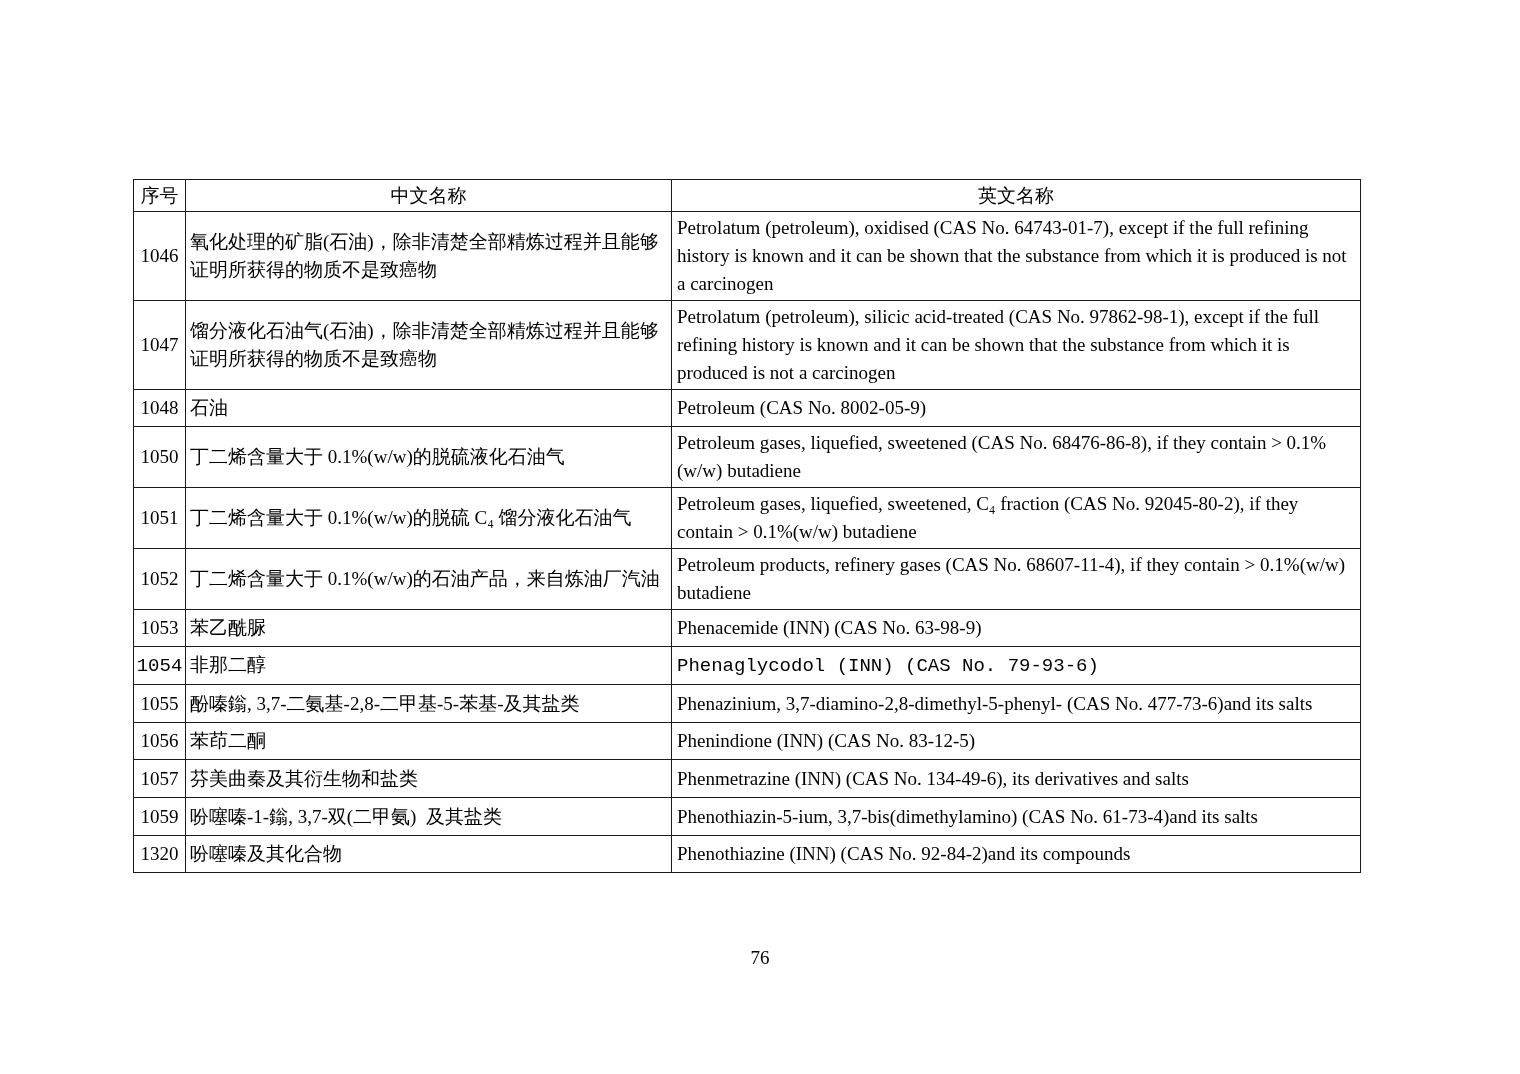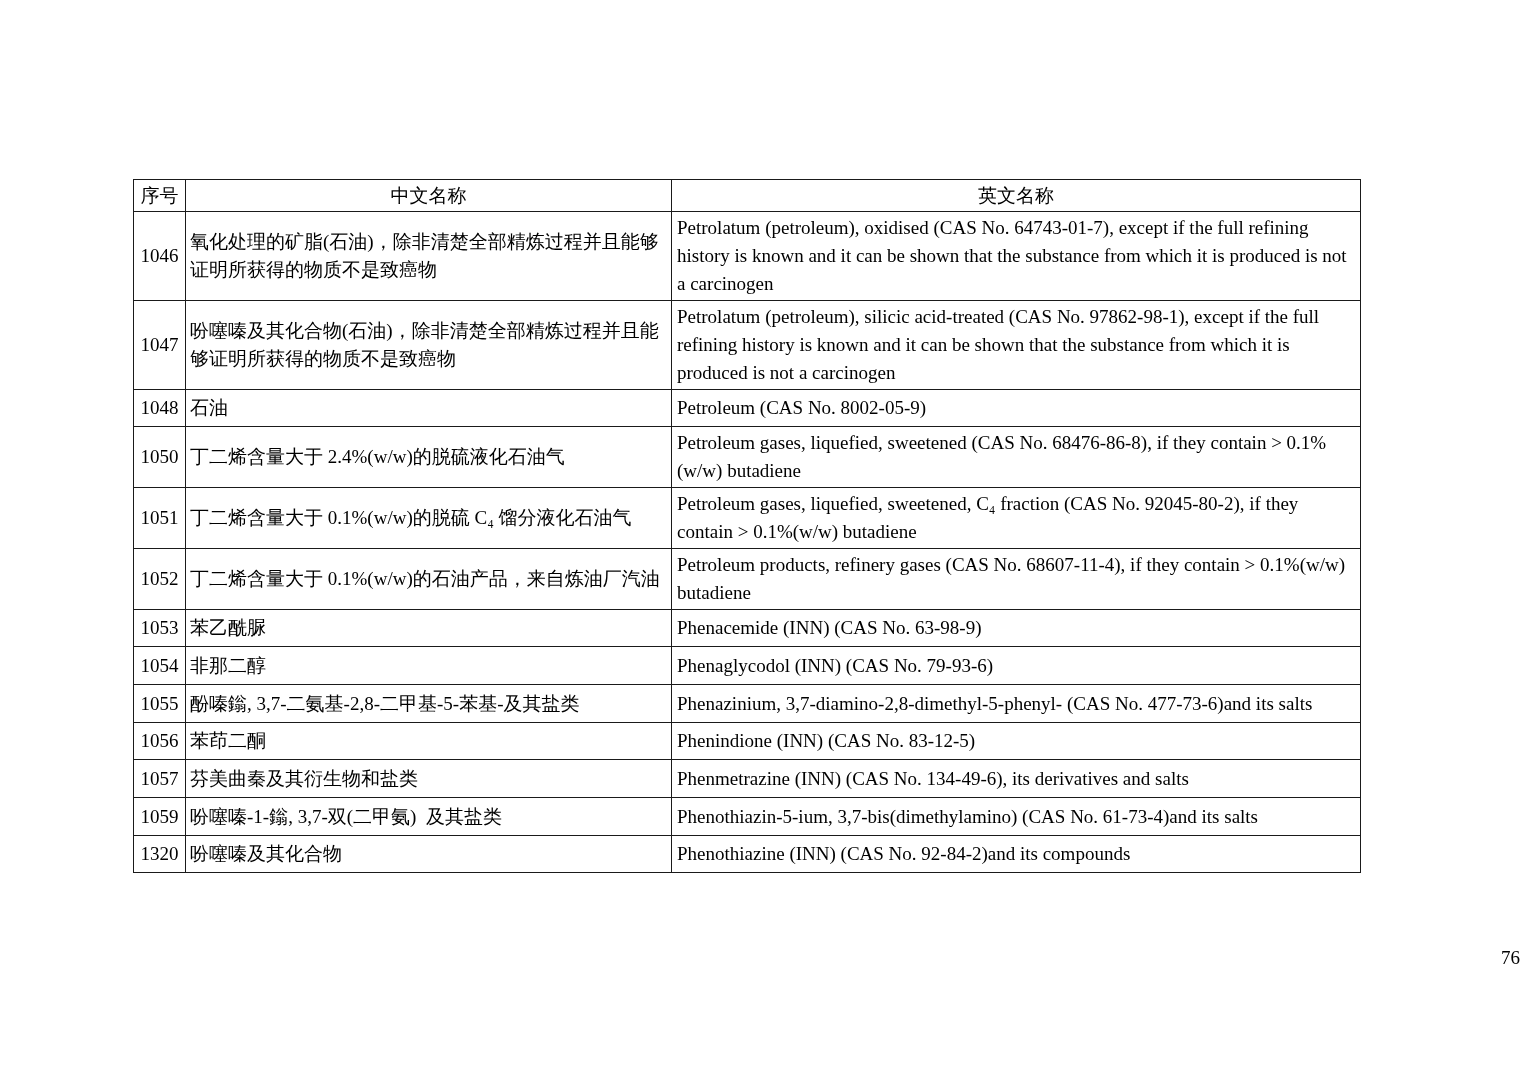--- a/index.html
+++ b/index.html
@@ -50,21 +50,21 @@
   .cell-en {
     text-align: left;
     padding: 2px 2px 2px 5px;
     white-space: pre-wrap;
   }
   .page-footer {
     position: absolute;
     left: 0;
     top: 946px;
     width: 100%;
-    text-align: right;
+    text-align: center;
     font-size: 19px;
     line-height: 24px;
   }
 </style>
 </head>
 <body>
 
 <div class="page">
 
   <table class="substance-table">
@@ -81,49 +81,49 @@
       </tr>
     </thead>
     <tbody>
         <tr style="height: 87px;">
       <td class="cell-id">1046</td>
       <td class="cell-cn">氧化处理的矿脂(石油)，除非清楚全部精炼过程并且能够证明所获得的物质不是致癌物</td>
       <td class="cell-en">Petrolatum (petroleum), oxidised (CAS No. 64743-01-7), except if the full refining history is known and it can be shown that the substance from which it is produced is not a carcinogen</td>
     </tr>
         <tr style="height: 87px;">
       <td class="cell-id">1047</td>
-      <td class="cell-cn">吩噻嗪及其化合物(石油)，除非清楚全部精炼过程并且能够证明所获得的物质不是致癌物</td>
+      <td class="cell-cn">馏分液化石油气(石油)，除非清楚全部精炼过程并且能够证明所获得的物质不是致癌物</td>
       <td class="cell-en">Petrolatum (petroleum), silicic acid-treated (CAS No. 97862-98-1), except if the full refining history is known and it can be shown that the substance from which it is produced is not a carcinogen</td>
     </tr>
         <tr style="height: 37px;">
       <td class="cell-id">1048</td>
       <td class="cell-cn">石油</td>
       <td class="cell-en">Petroleum (CAS No. 8002-05-9)</td>
     </tr>
         <tr style="height: 37px;">
       <td class="cell-id">1050</td>
-      <td class="cell-cn">丁二烯含量大于 2.4%(w/w)的脱硫液化石油气</td>
+      <td class="cell-cn">丁二烯含量大于 0.1%(w/w)的脱硫液化石油气</td>
       <td class="cell-en">Petroleum gases, liquefied, sweetened (CAS No. 68476-86-8), if they contain &gt; 0.1%(w/w) butadiene</td>
     </tr>
         <tr style="height: 59px;">
       <td class="cell-id">1051</td>
       <td class="cell-cn">丁二烯含量大于 0.1%(w/w)的脱硫 C₄ 馏分液化石油气</td>
       <td class="cell-en">Petroleum gases, liquefied, sweetened, C₄ fraction (CAS No. 92045-80-2), if they contain &gt; 0.1%(w/w) butadiene</td>
     </tr>
         <tr style="height: 38px;">
       <td class="cell-id">1052</td>
       <td class="cell-cn">丁二烯含量大于 0.1%(w/w)的石油产品，来自炼油厂汽油</td>
       <td class="cell-en">Petroleum products, refinery gases (CAS No. 68607-11-4), if they contain &gt; 0.1%(w/w) butadiene</td>
     </tr>
         <tr style="height: 37px; font-family: Liberation Serif, serif;">
       <td class="cell-id">1053</td>
       <td class="cell-cn">苯乙酰脲</td>
       <td class="cell-en">Phenacemide (INN) (CAS No. 63-98-9)</td>
     </tr>
-        <tr style="height: 38px;">
+        <tr style="height: 38px; font-family: Liberation Mono, monospace;">
       <td class="cell-id">1054</td>
       <td class="cell-cn">非那二醇</td>
       <td class="cell-en">Phenaglycodol (INN) (CAS No. 79-93-6)</td>
     </tr>
         <tr style="height: 38px; padding-left: 12px;">
       <td class="cell-id">1055</td>
       <td class="cell-cn">酚嗪鎓, 3,7-二氨基-2,8-二甲基-5-苯基-及其盐类</td>
       <td class="cell-en">Phenazinium, 3,7-diamino-2,8-dimethyl-5-phenyl- (CAS No. 477-73-6)and its salts</td>
     </tr>
         <tr style="height: 37px;">

